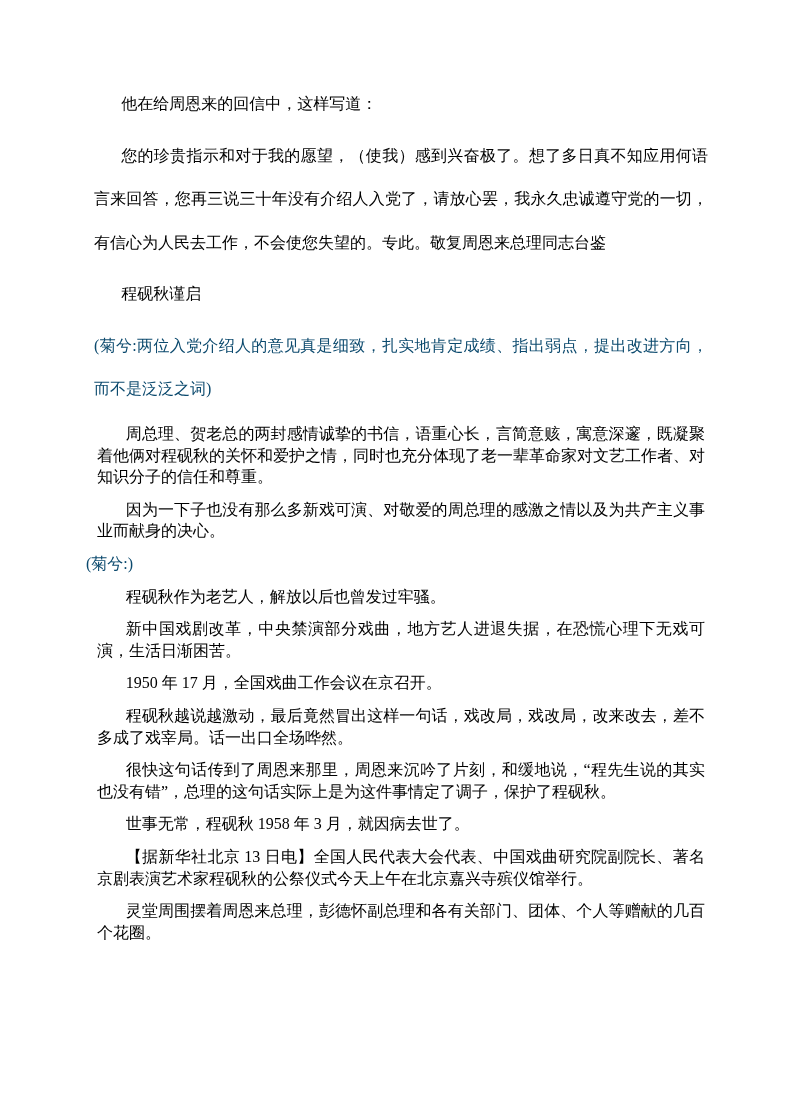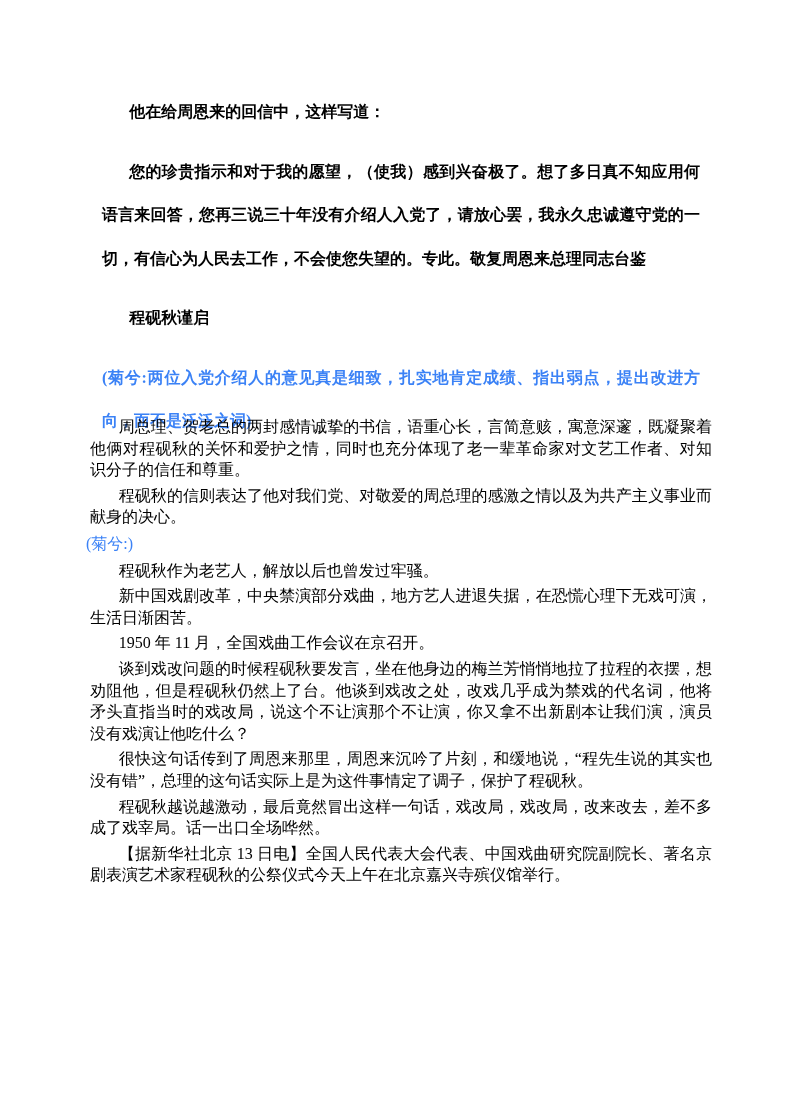--- a/index.html
+++ b/index.html
@@ -20,64 +20,64 @@
   .block-a {
     position: absolute;
     left: 86px;
     top: 74px;
     width: 630px;
     font-size: 16px;
     line-height: 43.5px;
     text-align: justify;
   }
   .block-a p {
-    margin: 16px;
+    margin: 8px;
     text-indent: 1.7em;
-    font-weight: bold;
   }
   
   .block-b {
     position: absolute;
     left: 86px;
     top: 412px;
     width: 630px;
     font-size: 16px;
     line-height: 21.6px;
     text-align: justify;
   }
   .block-b p {
-    margin: 4px;
+    margin: 11px;
     text-indent: 1.8em;
   }
   .annot {
-    color: #3b82f6;
+    color: #0c4a6e;
     text-indent: 0 !important;
   }
   .annot-marker {
     margin: 5px 0 5px !important;
   }
 </style>
 </head>
 <body>
 
 <div class="page">
 
   <div class="block-a">
     <p>他在给周恩来的回信中，这样写道：</p>
     <p>您的珍贵指示和对于我的愿望，（使我）感到兴奋极了。想了多日真不知应用何语言来回答，您再三说三十年没有介绍人入党了，请放心罢，我永久忠诚遵守党的一切，有信心为人民去工作，不会使您失望的。专此。敬复周恩来总理同志台鉴</p>
     <p>程砚秋谨启</p>
     <p class="annot">(菊兮:两位入党介绍人的意见真是细致，扎实地肯定成绩、指出弱点，提出改进方向，而不是泛泛之词)</p>
   </div>
 
   <div class="block-b">
     <p>周总理、贺老总的两封感情诚挚的书信，语重心长，言简意赅，寓意深邃，既凝聚着他俩对程砚秋的关怀和爱护之情，同时也充分体现了老一辈革命家对文艺工作者、对知识分子的信任和尊重。</p>
-    <p>程砚秋的信则表达了他对我们党、对敬爱的周总理的感激之情以及为共产主义事业而献身的决心。</p>
+    <p>因为一下子也没有那么多新戏可演、对敬爱的周总理的感激之情以及为共产主义事业而献身的决心。</p>
     <p class="annot annot-marker">(菊兮:)</p>
     <p>程砚秋作为老艺人，解放以后也曾发过牢骚。</p>
     <p>新中国戏剧改革，中央禁演部分戏曲，地方艺人进退失据，在恐慌心理下无戏可演，生活日渐困苦。</p>
-    <p>1950 年 11 月，全国戏曲工作会议在京召开。</p>
-    <p>谈到戏改问题的时候程砚秋要发言，坐在他身边的梅兰芳悄悄地拉了拉程的衣摆，想劝阻他，但是程砚秋仍然上了台。他谈到戏改之处，改戏几乎成为禁戏的代名词，他将矛头直指当时的戏改局，说这个不让演那个不让演，你又拿不出新剧本让我们演，演员没有戏演让他吃什么？</p>
+    <p>1950 年 17 月，全国戏曲工作会议在京召开。</p>
+    <p>程砚秋越说越激动，最后竟然冒出这样一句话，戏改局，戏改局，改来改去，差不多成了戏宰局。话一出口全场哗然。</p>
     <p>很快这句话传到了周恩来那里，周恩来沉吟了片刻，和缓地说，“程先生说的其实也没有错”，总理的这句话实际上是为这件事情定了调子，保护了程砚秋。</p>
-    <p>程砚秋越说越激动，最后竟然冒出这样一句话，戏改局，戏改局，改来改去，差不多成了戏宰局。话一出口全场哗然。</p>
+    <p>世事无常，程砚秋 1958 年 3 月，就因病去世了。</p>
     <p>【据新华社北京 13 日电】全国人民代表大会代表、中国戏曲研究院副院长、著名京剧表演艺术家程砚秋的公祭仪式今天上午在北京嘉兴寺殡仪馆举行。</p>
+    <p>灵堂周围摆着周恩来总理，彭德怀副总理和各有关部门、团体、个人等赠献的几百个花圈。</p>
   </div>
 
 </div>
 
 </body></html>

